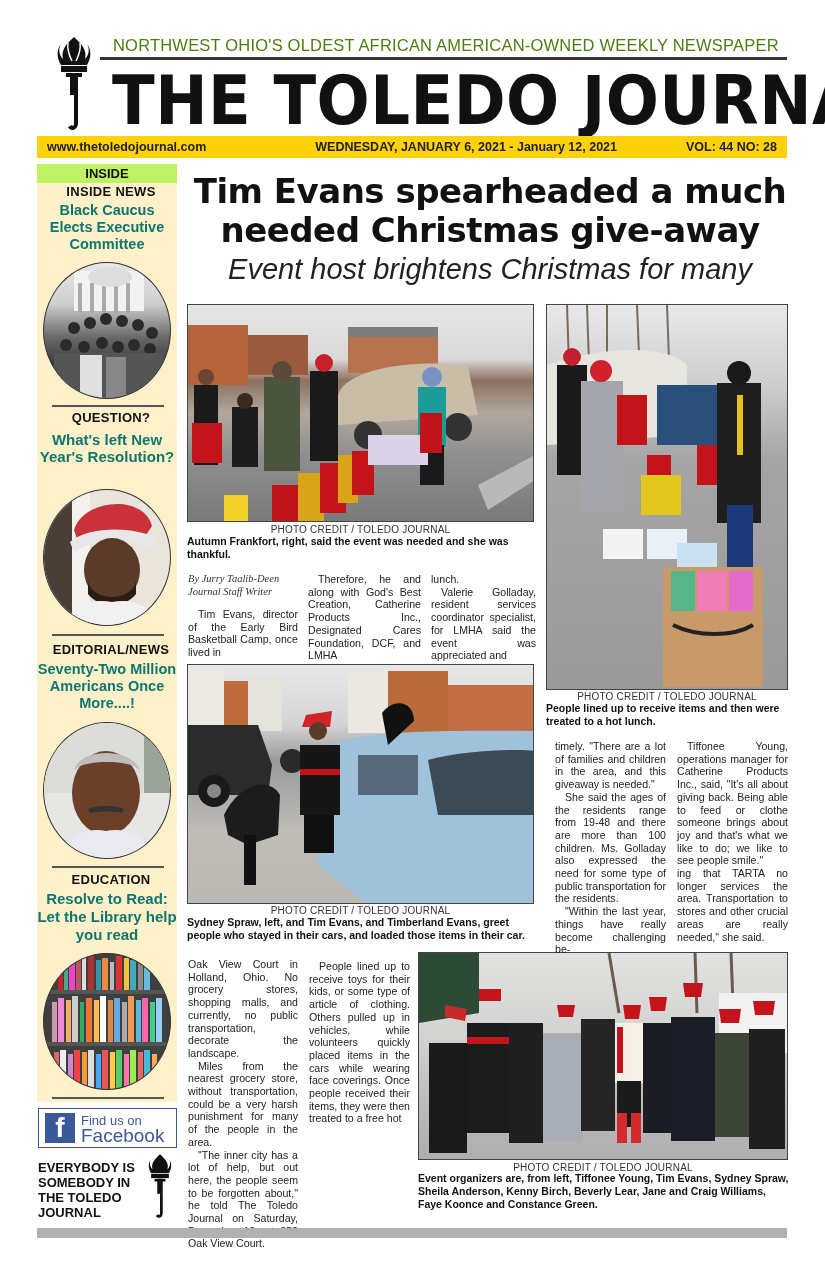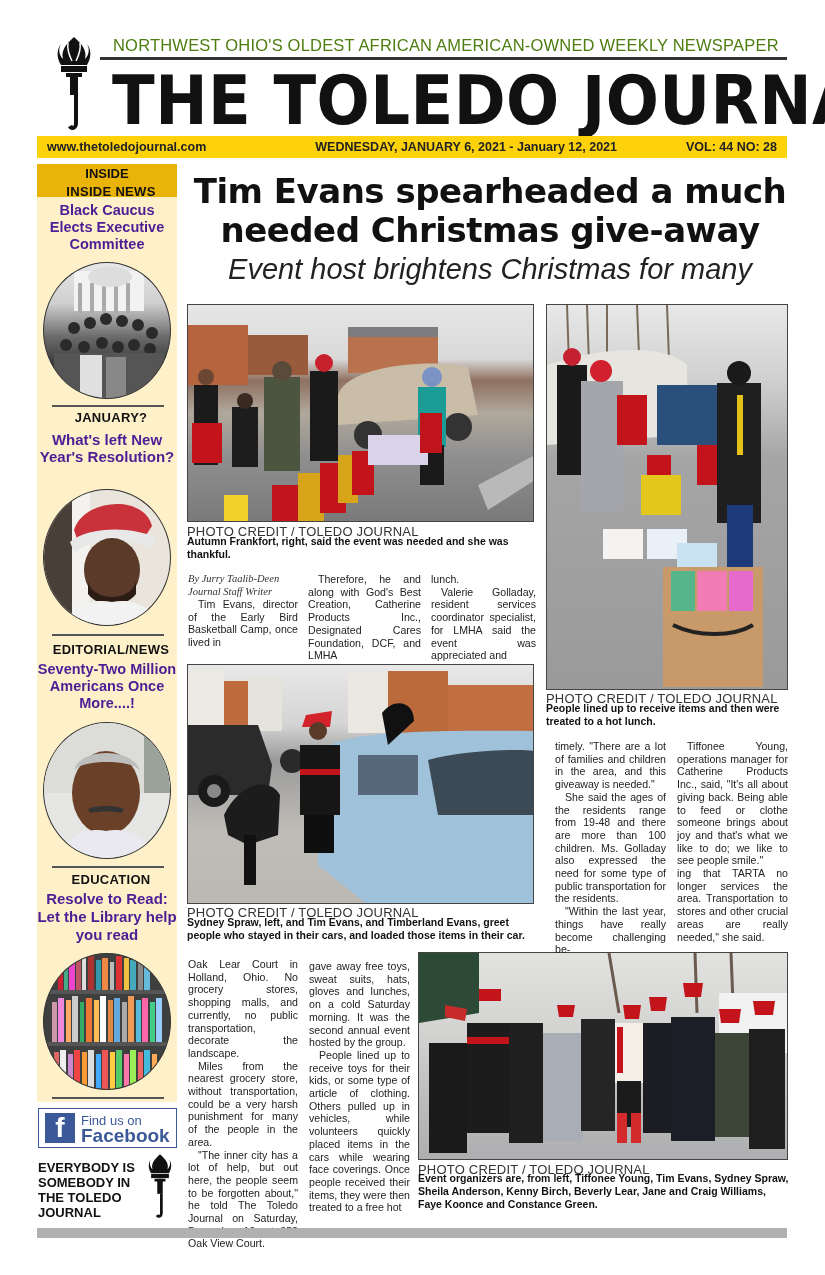--- a/index.html
+++ b/index.html
@@ -7,37 +7,37 @@
 body{position:relative;font-family:"Liberation Sans",sans-serif;color:#111}
 .abs{position:absolute}
 
 .torch{position:absolute}
 .tagline{left:113px;top:36px;font-size:16.5px;letter-spacing:0.2px;color:#4d7c0f;white-space:nowrap}
 .rule-top{left:100px;top:57px;width:687px;height:3px;background:#333}
 .title{left:112px;top:62px;font-size:68px;font-weight:bold;letter-spacing:0.5px;line-height:78px;white-space:nowrap;transform:scaleX(0.92);transform-origin:left top;font-family:"DejaVu Sans",sans-serif;color:#111}
 .yellowbar{left:37px;top:136px;width:750px;height:22px;background:#fdd20b;display:flex;align-items:center;justify-content:space-between;padding:0 10px;font-weight:bold;font-size:12.5px;color:#222}
 
 .sidebar{left:37px;top:164px;width:140px;height:938px;background:#fef1c9}
-.side-head{left:37px;top:164px;width:140px;height:33px;background:#eab308;text-align:center;font-weight:bold;font-size:13px;line-height:19px}
+.side-head{left:37px;top:164px;width:140px;height:19px;background:#bef264;text-align:center;font-weight:bold;font-size:13px;line-height:19px}
 .side-label{width:148px;text-align:center;font-weight:bold;font-size:13px;color:#111;letter-spacing:0.3px}
-.side-title{width:140px;text-align:center;font-weight:bold;font-size:14.5px;line-height:17px;color:#4c1d95}
+.side-title{width:140px;text-align:center;font-weight:bold;font-size:14.5px;line-height:17px;color:#0f766e}
 .side-rule{left:52px;width:112px;height:2px;background:#555}
 .circle{left:43px;width:128px;height:137px;border-radius:50%;border:1.5px solid #333;overflow:hidden}
 .fb{left:38px;top:1108px;width:139px;height:40px;border:1.5px solid #3b5998;background:#fff;display:flex;align-items:center}
 .fb-box{width:30px;height:30px;background:#3b5998;margin:0 6px 0 6px;color:#fff;font-weight:bold;font-size:28px;display:flex;align-items:flex-end;justify-content:center;line-height:30px}
 .fb-text{color:#3b5998;line-height:15px}
 .fb-l1{font-size:13px}
-.fb-l2{font-size:19px;font-weight:bold}
+.fb-l2{font-size:19px;font-weight:normal}
 .everybody{left:38px;top:1160px;width:112px;text-align:left;font-weight:bold;font-size:13px;line-height:15px}
 
 .headline{left:185px;top:172px;width:610px;text-align:center;font-family:"DejaVu Sans",sans-serif;font-weight:bold;font-size:34px;line-height:39px;letter-spacing:-0.5px}
 .subhead{left:185px;top:253px;width:610px;text-align:center;font-style:italic;font-size:29px;line-height:32px;color:#222}
 
 .photo{position:absolute;border:1px solid #444;overflow:hidden}
-.credit{position:absolute;font-size:13px;color:#333;text-align:left;letter-spacing:0.2px}
+.credit{position:absolute;font-size:10px;color:#333;text-align:center;letter-spacing:0.2px}
 .caption{position:absolute;font-weight:bold;font-size:10.5px;line-height:13px;color:#111}
 .col{position:absolute;font-size:10.6px;line-height:12.7px;color:#222;text-align:justify}
 .col p{text-indent:10px}
 .byline{font-family:"Liberation Serif",serif;font-style:italic;font-size:10.5px;line-height:13px;color:#333;text-indent:0 !important;text-align:left}
 .bottombar{left:37px;top:1228px;width:750px;height:10px;background:#b1b1b1}
 svg{display:block}
 </style>
 </head>
 <body>
 
@@ -89,21 +89,21 @@
         <circle cx="90" cy="82" r="6"></circle>
         <circle cx="106" cy="86" r="6"></circle>
     </g>
     <rect x="10" y="90" width="110" height="47" fill="#555"></rect>
     <rect x="36" y="92" width="22" height="45" fill="#e0e0e0"></rect>
     <rect x="62" y="94" width="20" height="43" fill="#888"></rect>
   </svg>
 </div>
 <div class="abs side-rule" style="top:405px"></div>
 
-<div class="abs side-label" style="left:37px;top:410px">JANUARY?</div>
+<div class="abs side-label" style="left:37px;top:410px">QUESTION?</div>
 <div class="abs side-title" style="left:37px;top:431px;font-size:15px">What's left New Year's Resolution?</div>
 <div class="abs circle" style="top:489px;background:#e9e4dc">
   <svg width="128" height="137" viewBox="0 0 128 137">
     <rect x="0" y="0" width="28" height="137" fill="#4a3e38"></rect>
     <rect x="28" y="0" width="18" height="137" fill="#f4f2ee"></rect>
     <path d="M30 40 C40 8 100 4 108 36 L100 48 C80 38 50 38 34 52 Z" fill="#c9323a"></path>
     <path d="M26 52 C44 36 90 36 112 48 L108 58 C86 48 50 48 30 62 Z" fill="#e8e8e8"></path>
     <ellipse cx="68" cy="80" rx="28" ry="32" fill="#5a3a28"></ellipse>
     <path d="M44 92 C50 112 86 112 92 92 L92 104 C82 118 54 118 44 104 Z" fill="#2b1c14"></path>
     <path d="M20 137 C26 116 48 108 68 112 C88 108 110 116 116 137 Z" fill="#f2f2f2"></path>
@@ -337,41 +337,40 @@
         <path d="M334 48 L356 48 L354 62 L336 62 Z" fill="#c3141b"></path>
     </g>
   </svg>
 </div>
 <div class="credit" style="left:418px;top:1162px;width:370px">PHOTO CREDIT / TOLEDO JOURNAL</div>
 <div class="caption" style="left:418px;top:1172px;width:372px">Event organizers are, from left, Tiffonee Young, Tim Evans, Sydney Spraw, Sheila Anderson, Kenny Birch, Beverly Lear, Jane and Craig Williams, Faye Koonce and Constance Green.</div>
 
 <div class="col" style="left:188px;top:572px;width:110px">
   <p class="byline">By Jurry Taalib-Deen</p>
   <p class="byline">Journal Staff Writer</p>
-  <p style="">Tim Evans, director of the Early Bird Basketball Camp, once lived in</p>
+  <p style="margin-top:10px">Tim Evans, director of the Early Bird Basketball Camp, once lived in</p>
 </div>
 <div class="col" style="left:308px;top:573px;width:113px">
   <p>Therefore, he and along with God's Best Creation, Catherine Products Inc., Designated Cares Foundation, DCF, and LMHA</p>
 </div>
 <div class="col" style="left:431px;top:573px;width:105px">
   <p style="text-indent:0">lunch.</p>
   <p>Valerie Golladay, resident services coordinator specialist, for LMHA said the event was appreciated and</p>
 </div>
 <div class="col" style="left:555px;top:740px;width:111px">
   <p style="text-indent:0">timely. "There are a lot of families and children in the area, and this giveaway is needed."</p>
   <p>She said the ages of the residents range from 19-48 and there are more than 100 children. Ms. Golladay also expressed the need for some type of public transportation for the residents.</p>
   <p>"Within the last year, things have really become challenging be-</p>
 </div>
 <div class="col" style="left:677px;top:740px;width:111px">
   <p>Tiffonee Young, operations manager for Catherine Products Inc., said, "It's all about giving back. Being able to feed or clothe someone brings about joy and that's what we like to do; we like to see people smile."</p>
   <p style="text-indent:0">ing that TARTA no longer services the area. Transportation to stores and other crucial areas are really needed," she said.</p>
 </div>
 <div class="col" style="left:188px;top:958px;width:110px">
-  <p style="text-indent:0">Oak Lear Court in Holland, Ohio. No grocery stores, shopping malls, and currently, no public transportation, decorate the landscape.</p>
+  <p style="text-indent:0">Oak View Court in Holland, Ohio. No grocery stores, shopping malls, and currently, no public transportation, decorate the landscape.</p>
   <p>Miles from the nearest grocery store, without transportation, could be a very harsh punishment for many of the people in the area.</p>
   <p>"The inner city has a lot of help, but out here, the people seem to be forgotten about," he told The Toledo Journal on Saturday, December 19, at 352 Oak View Court.</p>
 </div>
 <div class="col" style="left:309px;top:960px;width:101px">
-  <p style="text-indent:0">gave away free toys, sweat suits, hats, gloves and lunches, on a cold Saturday morning. It was the second annual event hosted by the group.</p>
   <p>People lined up to receive toys for their kids, or some type of article of clothing. Others pulled up in vehicles, while volunteers quickly placed items in the cars while wearing face coverings. Once people received their items, they were then treated to a free hot</p>
 </div>
 
 <div class="abs bottombar"></div>
 
 </body></html>

